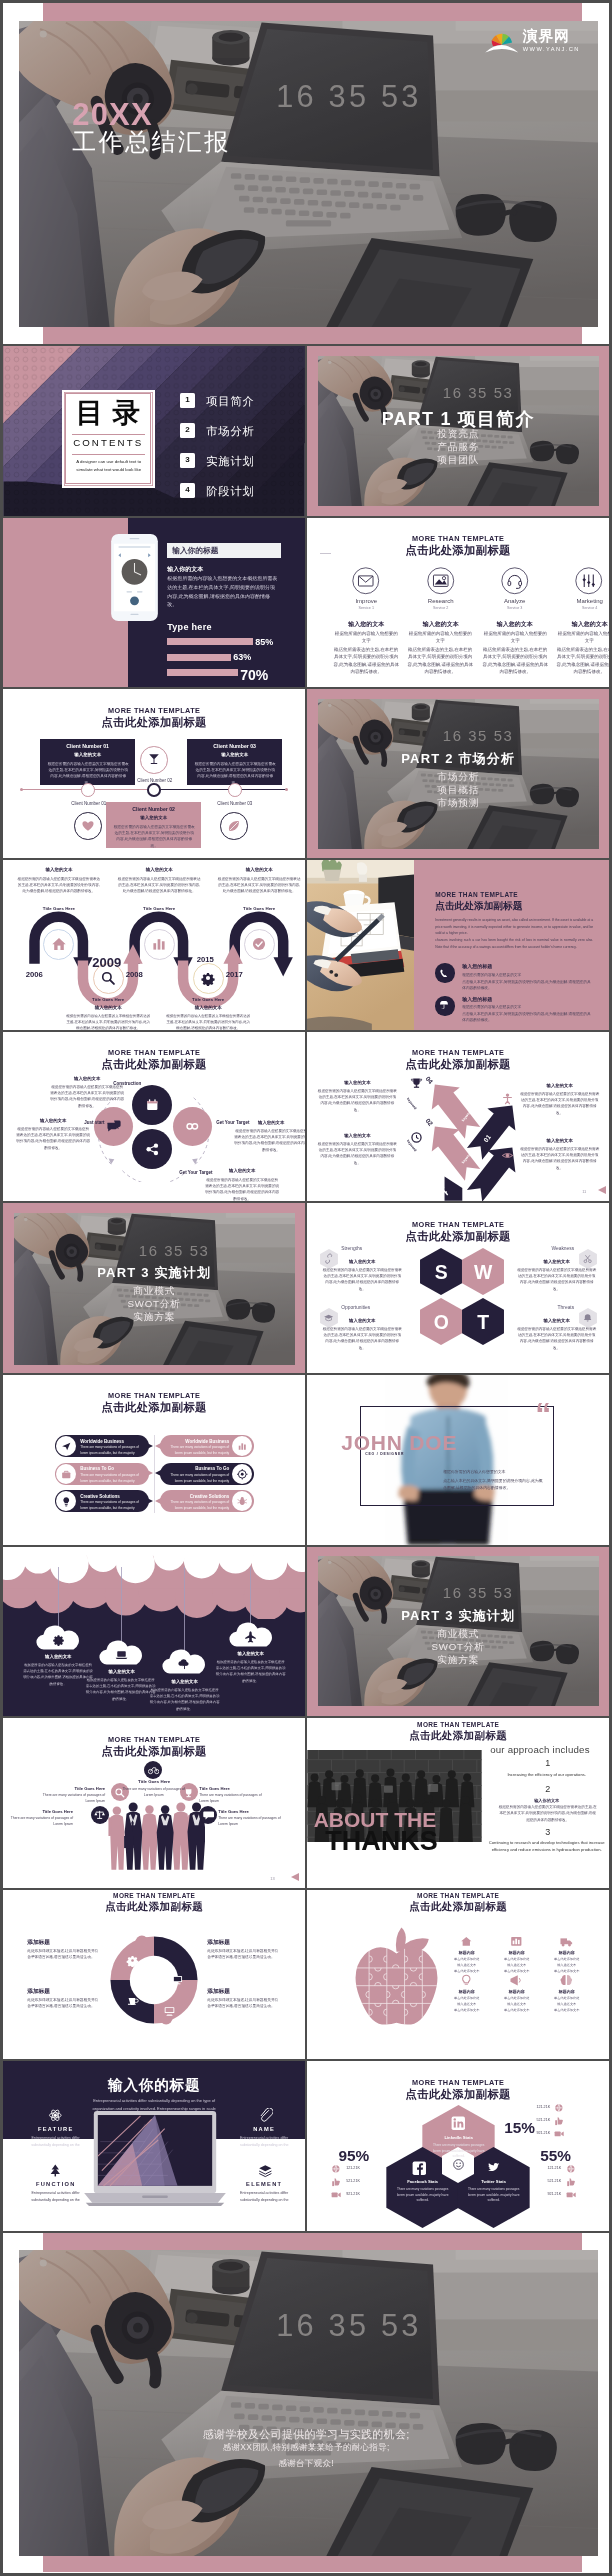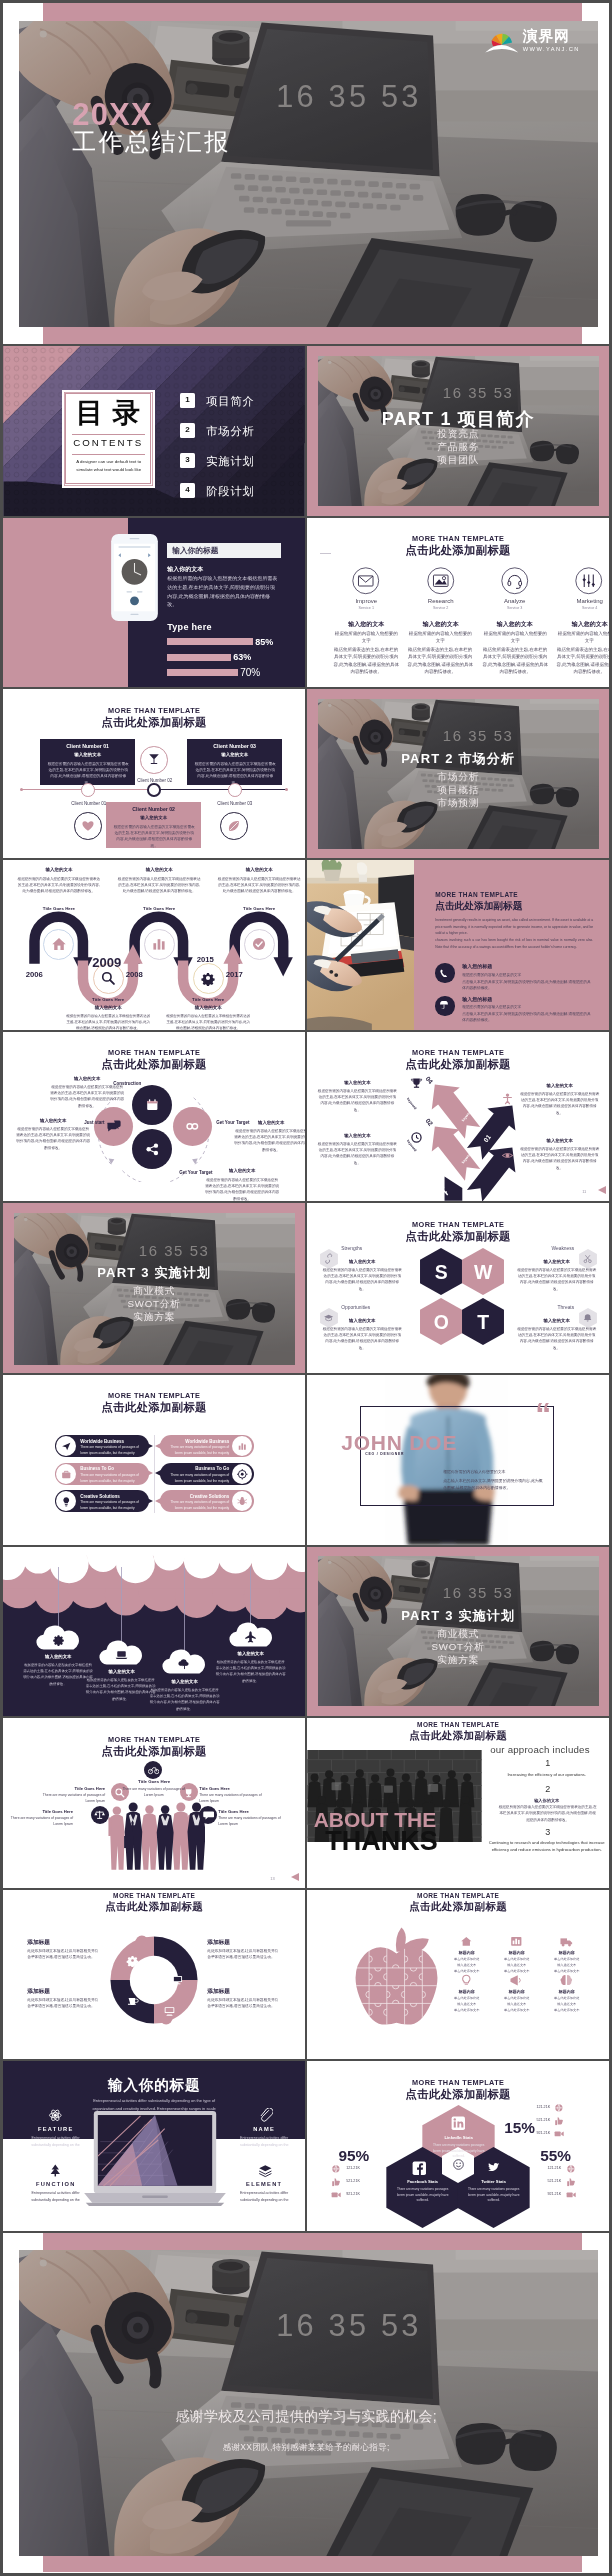--- a/index.html
+++ b/index.html
@@ -410,21 +410,21 @@
         <div class="a" style="left:164px;top:26px;width:114px;height:14.6px;background:#f1f2f4"></div>
         <div class="a" style="left:169px;top:29px;font-size:7.7px;font-weight:bold;color:#3b3550">输入你的标题</div>
         <div class="a" style="left:164px;top:48px;font-size:6px;font-weight:bold;color:#fff">输入你的文本</div>
         <div class="a" style="left:164px;top:57px;width:112px;font-size:5px;line-height:1.75;color:#d9d5e2">根据您所需的内容输入您想要的文本概括您所需表达的主题,在本栏的具体文字,简明扼要的说明分项内容,此为概念图解,请根据您的具体内容酌情修改。</div>
         <div class="a" style="left:164px;top:105px;font-size:9px;font-weight:bold;color:#fff;letter-spacing:0.3px">Type here</div>
         <div class="a" style="left:164px;top:121px;width:86px;height:6.5px;background:#d3a3ae"></div>
         <div class="a" style="left:252px;top:120px;font-size:9px;font-weight:bold;color:#fff">85%</div>
         <div class="a" style="left:164px;top:137px;width:64px;height:6.5px;background:#d3a3ae"></div>
         <div class="a" style="left:230px;top:135px;font-size:9px;font-weight:bold;color:#fff">63%</div>
         <div class="a" style="left:164px;top:152px;width:71px;height:6.5px;background:#d3a3ae"></div>
-        <div class="a" style="left:237px;top:150px;font-size:10px;font-weight:normal;color:#fff">70%</div>
+        <div class="a" style="left:237px;top:150px;font-size:14px;font-weight:bold;color:#fff">70%</div>
       </div>
       <div class="slide r">
         <div class="a mtt" style="left:0;top:17px;width:302px;font-size:7.3px">MORE THAN TEMPLATE</div>
         <div class="a sub" style="left:0;top:26px;width:302px;font-size:11.3px;letter-spacing:0.4px">点击此处添加副标题</div>
         <div class="a" style="left:13px;top:36px;width:11.3px;height:0.8px;background:#c9c5d0"></div>
         <svg class="a" style="left:45px;top:50px" width="27.5" height="27.5" viewBox="-17 -17 34 34">
           <circle cx="0" cy="0" r="16" fill="none" stroke="#3a3350" stroke-width="1"></circle>
           <rect x="-9" y="-6" width="18" height="12.5" rx="1" fill="none" stroke="#2b2340" stroke-width="1.1"></rect>
           <path d="M-9 -6 L0 1.8 L9 -6" fill="none" stroke="#2b2340" stroke-width="1.1"></path>
         </svg>
@@ -2088,18 +2088,19 @@
             <path d="M96 100 q9 34 26 58" stroke="#1d1c21" stroke-width="15" fill="none" stroke-linecap="round"></path>
             <path d="M164 128 q8 18 4 36" stroke="#1d1c21" stroke-width="14" fill="none" stroke-linecap="round"></path>
             <path d="M118 378 q-4 -86 66 -114 q54 -22 90 16 q13 46 -38 86 q-50 37 -118 12Z" fill="url(#pgSkin)"></path>
             <path d="M162 352 q33 -46 92 -55 q16 22 -11 51 q-40 39 -81 22Z" fill="#e1bfad" opacity=".85"></path>
             <path d="M216 278 q52 -32 88 -12 q4 26 -38 56 q-40 26 -64 6 q-6 -25 14 -50Z" fill="#1e1e22"></path>
             <path d="M228 284 q44 -22 68 -12 q0 18 -30 42 q-30 18 -48 6 q-2 -18 10 -36Z" fill="#3b3b40"></path>
             <path d="M176 314 q33 -11 51 5 q-13 22 -44 26 q-24 2 -31 -11 q5 -16 24 -20Z" fill="#e5c5b4"></path>
           </svg>
           <div class="pdark"></div>
         </div>
-        <div class="a ct" style="left:0;top:176px;width:606px;font-size:14px;color:#efe8e9;letter-spacing:0.3px">感谢学校及公司提供的学习与实践的机会;</div>
+        <div class="a ct" style="left:0;top:195px;width:606px;font-size:11px;color:#efe8e9;letter-spacing:0.3px">感谢学校及公司提供的学习与实践的机会;</div>
         <div class="a ct" style="left:0;top:210px;width:606px;font-size:8.5px;color:#efe8e9;letter-spacing:0.3px">感谢XX团队,特别感谢某某给予的耐心指导;</div>
+        <div class="a ct" style="left:0;top:226px;width:606px;font-size:8.5px;color:#efe8e9;letter-spacing:0.3px">感谢台下观众!</div>
       </div>
     </div>
 </div>
 
 
 </body></html>

